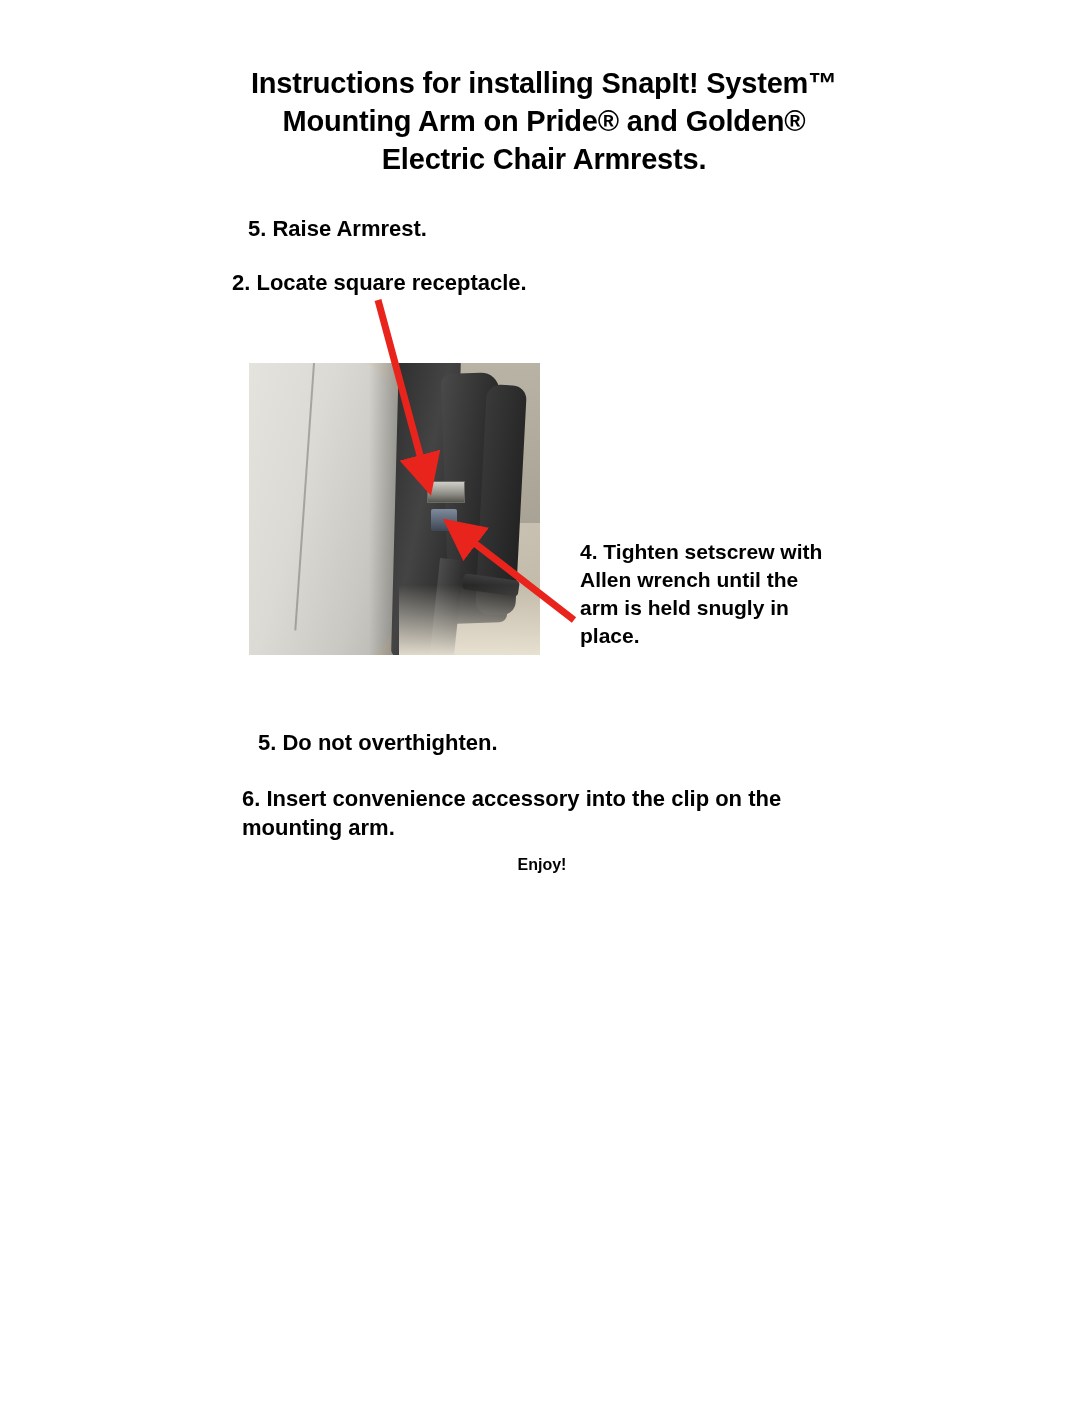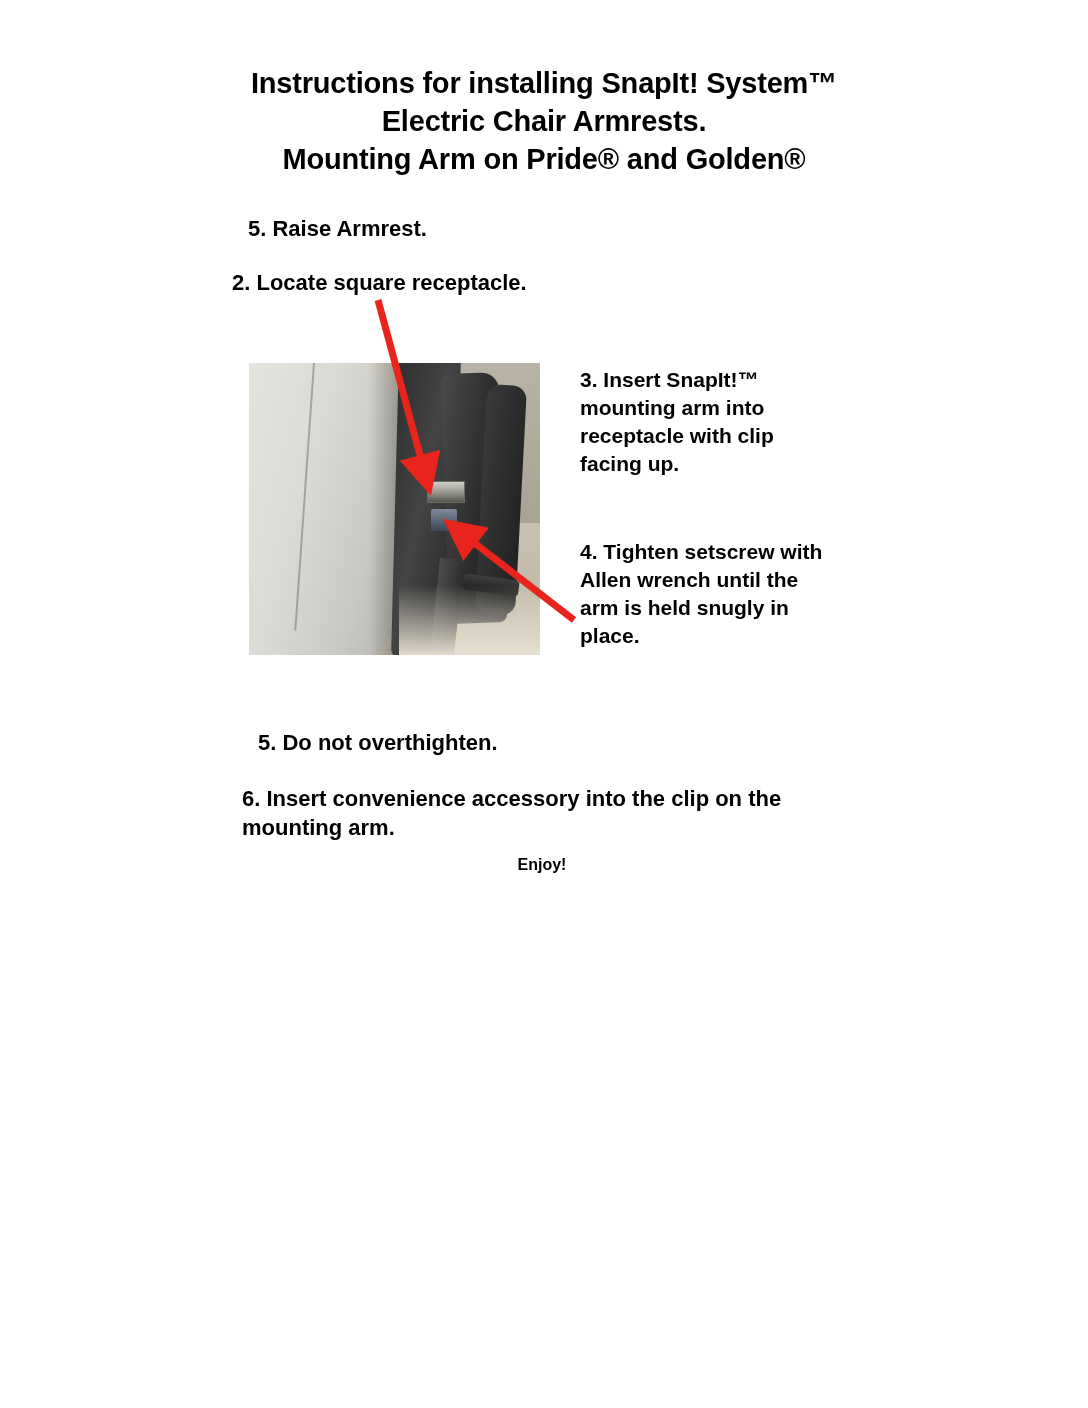--- a/index.html
+++ b/index.html
@@ -170,22 +170,22 @@
     pointer-events: none;
   }
 </style>
 </head>
 <body>
 
 <div class="page">
 
   <div class="title">
     <span class="line">Instructions for installing SnapIt! System™</span>
+    <span class="line">Mounting Arm on Pride® and Golden®</span>
     <span class="line">Electric Chair Armrests.</span>
-    <span class="line">Mounting Arm on Pride® and Golden®</span>
   </div>
 
   <div class="step step-1">5. Raise Armrest.</div>
 
   <div class="step step-2">2. Locate square receptacle.</div>
 
   <div class="photo">
     <div class="floor"></div>
     <div class="wall"></div>
     <div class="cushion"></div>
@@ -210,21 +210,20 @@
 
     <g>
       <line x1="378" y1="300" x2="424" y2="470" stroke="#e8241c" stroke-width="7" marker-end="url(#ah)"></line>
     </g>
 
     <g>
       <line x1="574" y1="620" x2="464" y2="535" stroke="#e8241c" stroke-width="7" marker-end="url(#ah)"></line>
     </g>
   </svg>
 
-  <div class="step-right step-3">3. Insert SnapIt!™ mounting arm into receptacle with clip facing up.</div>
 
   <div class="step-right step-4">4. Tighten setscrew with Allen wrench until the arm is held snugly in place.</div>
 
   <div class="step step-5">5. Do not overthighten.</div>
 
   <div class="step step-6">6. Insert convenience accessory into the clip on the mounting arm.</div>
 
   <div class="enjoy">Enjoy!</div>
 
 </div>

